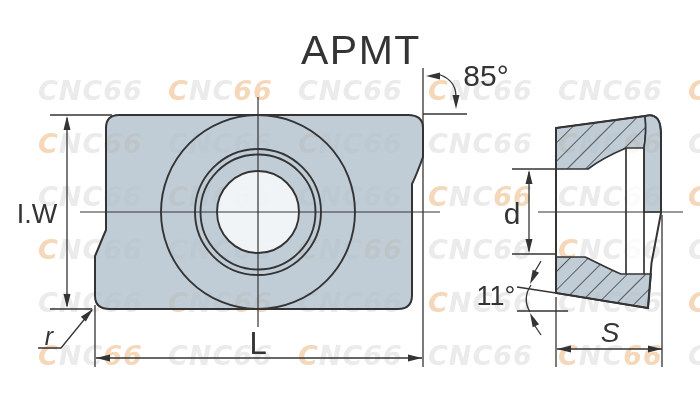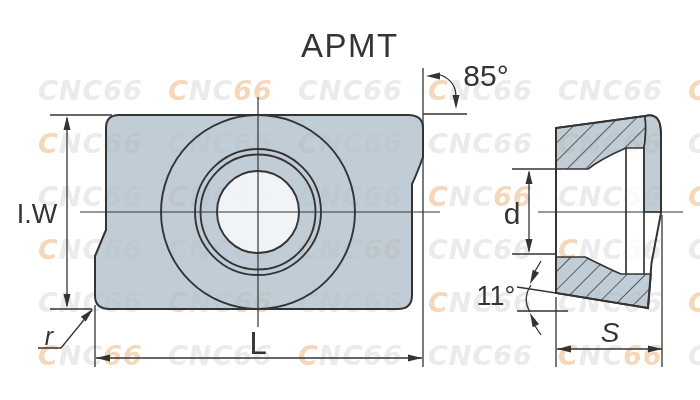--- a/index.html
+++ b/index.html
@@ -3,21 +3,21 @@
 <meta charset="utf-8">
 <style>
   html,body{margin:0;padding:0;background:#fff;}
   #stage{position:relative;width:700px;height:400px;background:#fff;overflow:hidden;
          font-family:"Liberation Sans",sans-serif;}
   #wm-layer{position:absolute;inset:0;z-index:1;pointer-events:none;}
   .wm{position:absolute;font:bold italic 27px "DejaVu Sans",sans-serif;letter-spacing:1px;white-space:nowrap;}
   .wm-g{color:var(--wm-gray,#ebebeb);}
   .wm-o{color:var(--wm-orange,#f5d7ba);}
   #draw{position:absolute;left:0;top:0;z-index:2;}
-  #title{position:absolute;left:301px;top:27px;z-index:3;font-size:33px;letter-spacing:1.5px;
+  #title{position:absolute;left:301px;top:27px;z-index:3;font-size:41px;letter-spacing:1.5px;
          color:var(--line,#343434);}
   svg text{fill:var(--line,#343434);}
   .lbl{font-family:"Liberation Sans",sans-serif;}
 </style>
 </head>
 <body>
 
 <div id="stage" style="--line: #343434; --wm-gray: #ebebeb; --wm-orange: #f5d7ba;">
 
   <div id="wm-layer">

